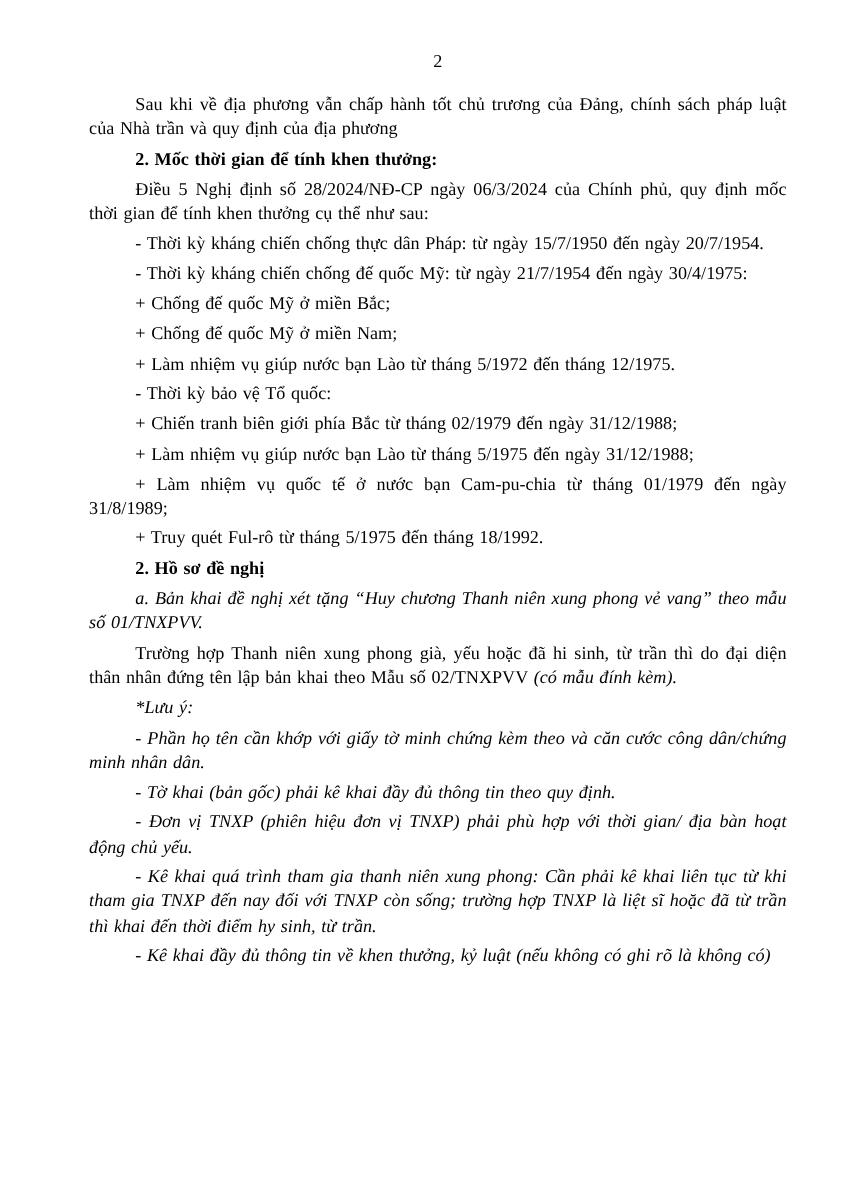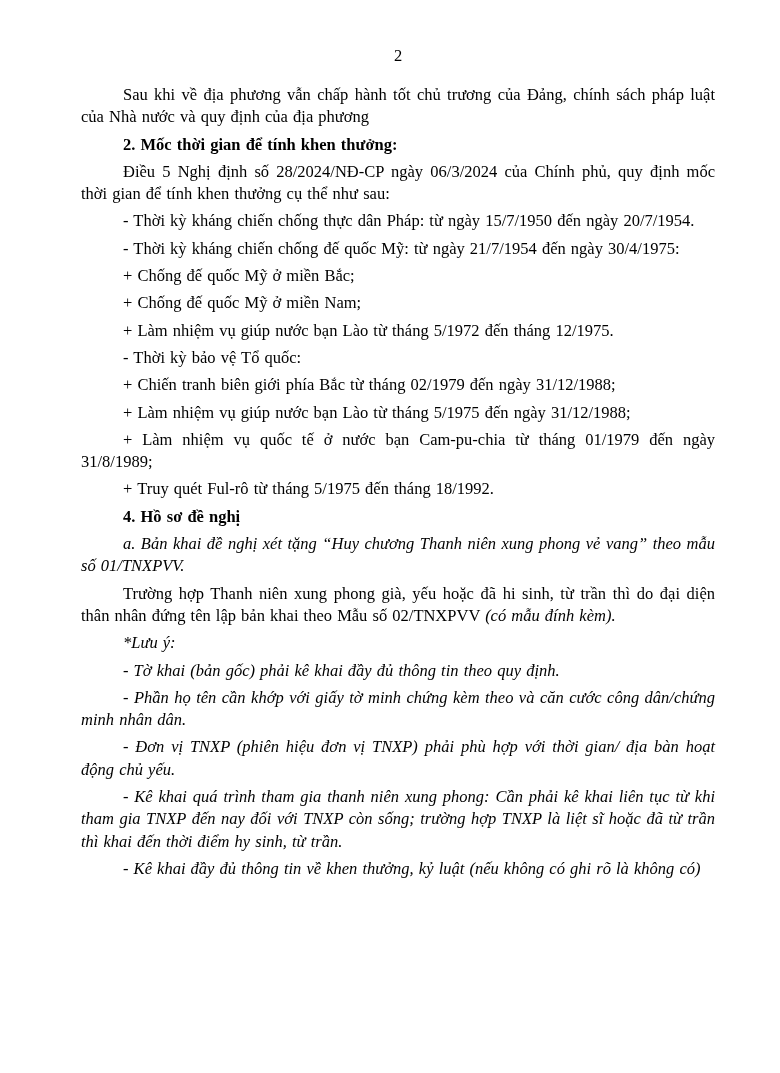--- a/index.html
+++ b/index.html
@@ -42,37 +42,37 @@
   .seg-i  { font-weight: normal; font-style: italic; }
   .seg-bi { font-weight: normal;   font-style: italic; }
 </style>
 </head>
 <body>
 
 <div class="page">
   <div class="content">
     <div class="page-number">2</div>
     <div id="paragraphs">
-        <p class="para"><span class="seg-n">Sau khi về địa phương vẫn chấp hành tốt chủ trương của Đảng, chính sách pháp luật của Nhà nước và quy định của địa phương</span></p>
+        <p class="para"><span class="seg-n">Sau khi về địa phương vẫn chấp hành tốt chủ trương của Đảng, chính sách pháp luật của Nhà trần và quy định của địa phương</span></p>
         <p class="para"><span class="seg-b">2. Mốc thời gian để tính khen thưởng:</span></p>
         <p class="para"><span class="seg-n">Điều 5 Nghị định số 28/2024/NĐ-CP ngày 06/3/2024 của Chính phủ, quy định mốc thời gian để tính khen thưởng cụ thể như sau:</span></p>
         <p class="para"><span class="seg-n">- Thời kỳ kháng chiến chống thực dân Pháp: từ ngày 15/7/1950 đến ngày 20/7/1954.</span></p>
         <p class="para"><span class="seg-n">- Thời kỳ kháng chiến chống đế quốc Mỹ: từ ngày 21/7/1954 đến ngày 30/4/1975:</span></p>
         <p class="para"><span class="seg-n">+ Chống đế quốc Mỹ ở miền Bắc;</span></p>
         <p class="para"><span class="seg-n">+ Chống đế quốc Mỹ ở miền Nam;</span></p>
         <p class="para"><span class="seg-n">+ Làm nhiệm vụ giúp nước bạn Lào từ tháng 5/1972 đến tháng 12/1975.</span></p>
         <p class="para"><span class="seg-n">- Thời kỳ bảo vệ Tổ quốc:</span></p>
         <p class="para"><span class="seg-n">+ Chiến tranh biên giới phía Bắc từ tháng 02/1979 đến ngày 31/12/1988;</span></p>
         <p class="para"><span class="seg-n">+ Làm nhiệm vụ giúp nước bạn Lào từ tháng 5/1975 đến ngày 31/12/1988;</span></p>
         <p class="para"><span class="seg-n">+ Làm nhiệm vụ quốc tế ở nước bạn Cam-pu-chia từ tháng 01/1979 đến ngày 31/8/1989;</span></p>
         <p class="para"><span class="seg-n">+ Truy quét Ful-rô từ tháng 5/1975 đến tháng 18/1992.</span></p>
-        <p class="para"><span class="seg-b">4. Hồ sơ đề nghị</span></p>
+        <p class="para"><span class="seg-b">2. Hồ sơ đề nghị</span></p>
         <p class="para"><span class="seg-bi">a. Bản khai đề nghị xét tặng “Huy chương Thanh niên xung phong vẻ vang” theo mẫu số 01/TNXPVV.</span></p>
         <p class="para"><span class="seg-n">Trường hợp Thanh niên xung phong già, yếu hoặc đã hi sinh, từ trần thì do đại diện thân nhân đứng tên lập bản khai theo Mẫu số 02/TNXPVV </span><span class="seg-i">(có mẫu đính kèm).</span></p>
         <p class="para"><span class="seg-bi">*Lưu ý:</span></p>
+        <p class="para"><span class="seg-i">- Phần họ tên cần khớp với giấy tờ minh chứng kèm theo và căn cước công dân/chứng minh nhân dân.</span></p>
         <p class="para"><span class="seg-i">- Tờ khai (bản gốc) phải kê khai đầy đủ thông tin theo quy định.</span></p>
-        <p class="para"><span class="seg-i">- Phần họ tên cần khớp với giấy tờ minh chứng kèm theo và căn cước công dân/chứng minh nhân dân.</span></p>
         <p class="para"><span class="seg-i">- Đơn vị TNXP (phiên hiệu đơn vị TNXP) phải phù hợp với thời gian/ địa bàn hoạt động chủ yếu.</span></p>
         <p class="para"><span class="seg-i">- Kê khai quá trình tham gia thanh niên xung phong: Cần phải kê khai liên tục từ khi tham gia TNXP đến nay đối với TNXP còn sống; trường hợp TNXP là liệt sĩ hoặc đã từ trần thì khai đến thời điểm hy sinh, từ trần.</span></p>
         <p class="para"><span class="seg-i">- Kê khai đầy đủ thông tin về khen thưởng, kỷ luật (nếu không có ghi rõ là không có)</span></p>
       </div>
   </div>
 </div>
 
 </body></html>

